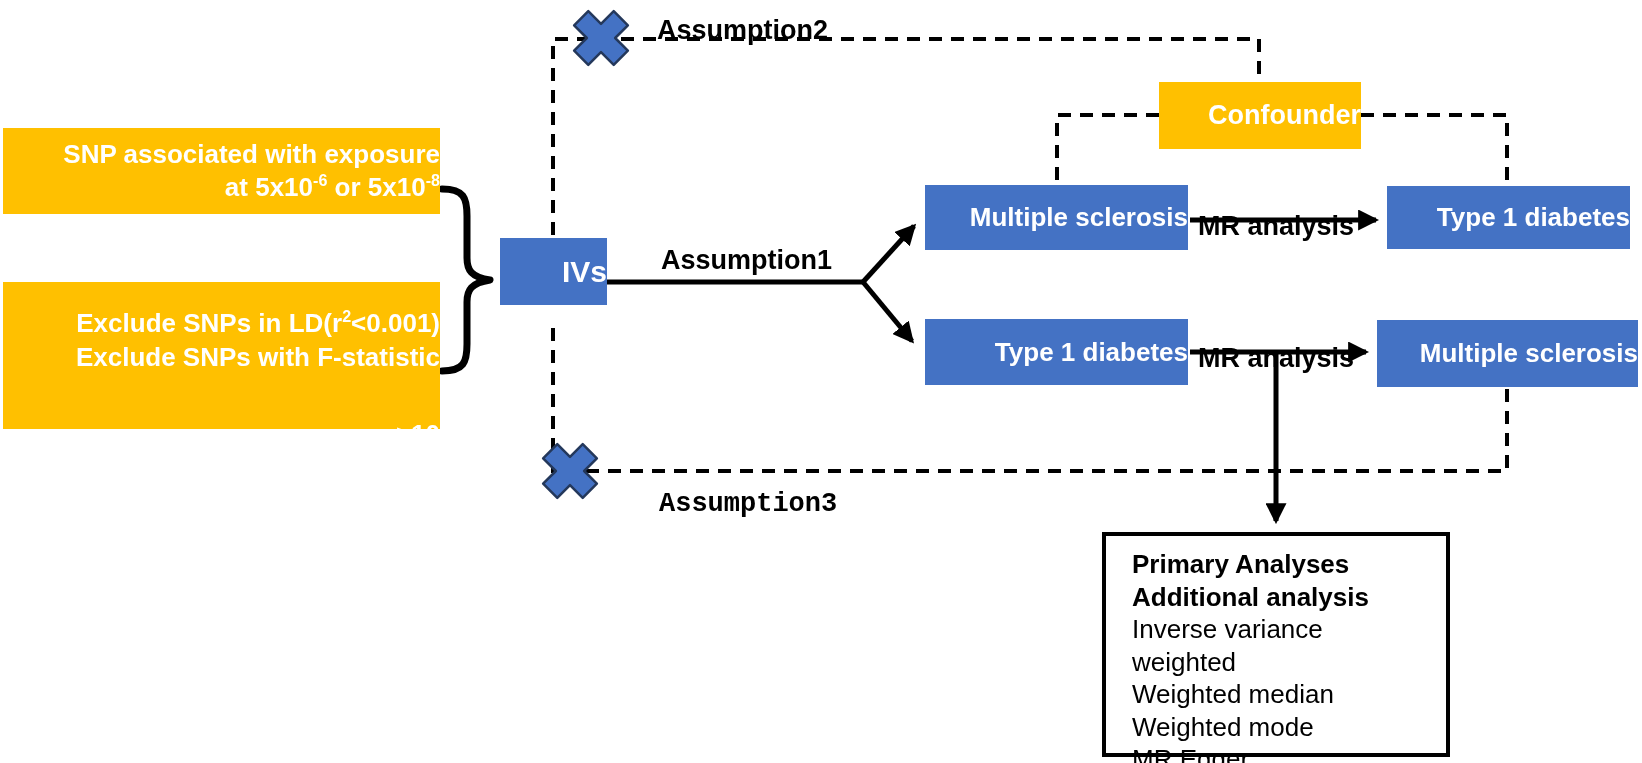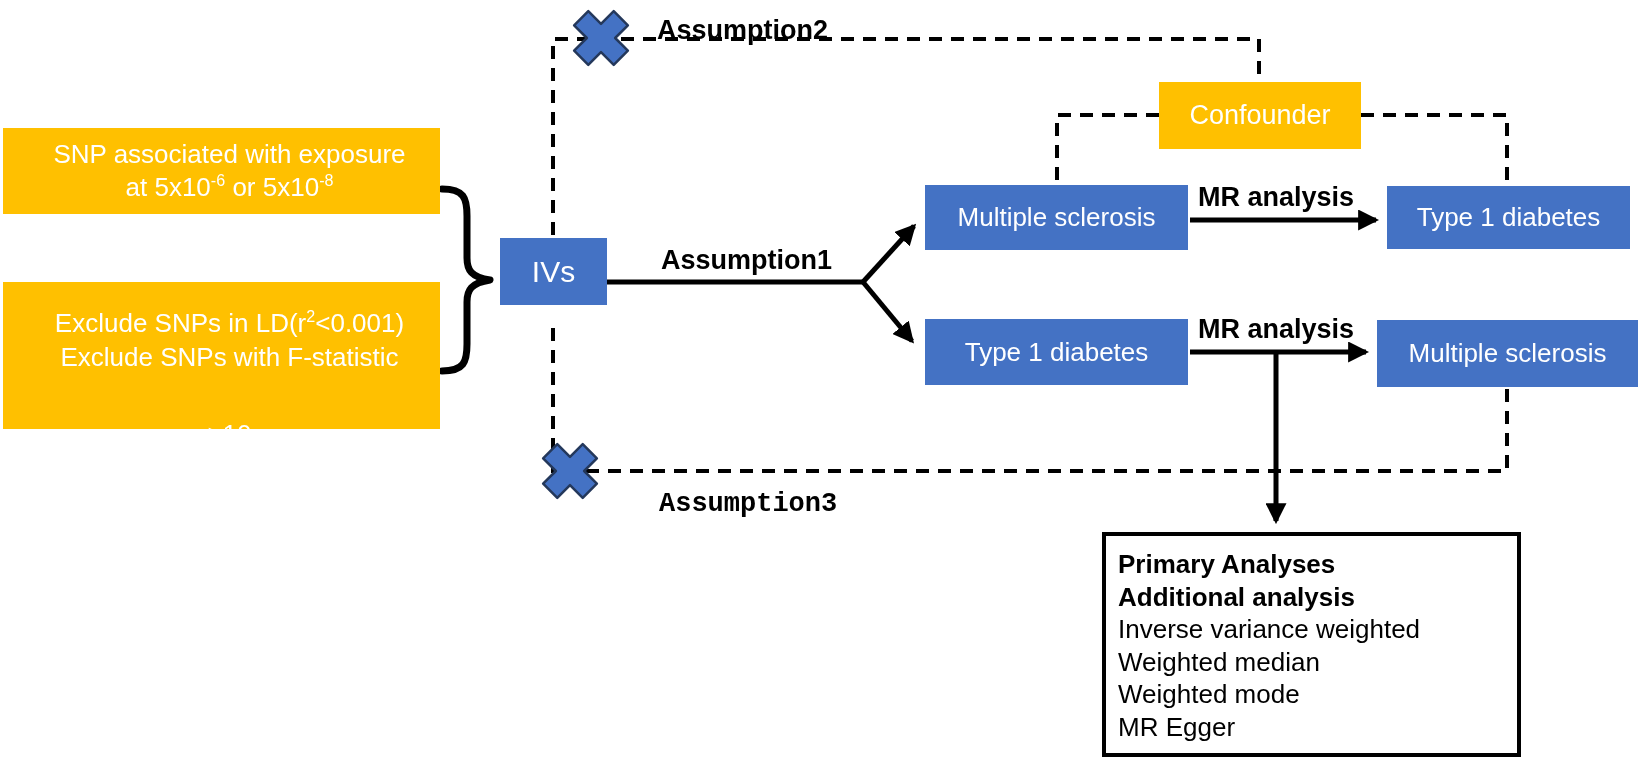--- a/index.html
+++ b/index.html
@@ -2,37 +2,37 @@
 <html style="--gold: #FFC000; --blue: #4472C4; --cross_border: #24385B; --line: #000000;"><head>
 <meta charset="utf-8">
 <style>
   html,body{margin:0;padding:0;background:#fff;}
   #canvas{
     position:relative;width:1642px;height:763px;background:#ffffff;overflow:hidden;
     font-family:"Liberation Sans",sans-serif;
   }
   .layer{position:absolute;left:0;top:0;width:1642px;height:763px;}
   .box{
-    position:absolute;display:flex;flex-direction:column;align-items:center;justify-content:center;
-    text-align:center;color:#ffffff;font-weight:400;box-sizing:border-box;
+    position:absolute;display:flex;flex-direction:column;align-items:flex-end;justify-content:center;
+    text-align:center;color:#ffffff;font-weight:700;box-sizing:border-box;
   }
   .gold{background:var(--gold,#FFC000);}
   .blue{background:var(--blue,#4472C4);}
   .criteria{width:437px;left:3px;font-size:26px;line-height:1.28;padding-left:16px;}
   sup{font-size:62%;line-height:0;}
   .node-label{font-size:26px;}
   .assumption{
     position:absolute;color:#000;font-weight:700;font-size:27px;white-space:nowrap;
   }
   .mr-label{
-    position:absolute;color:#000;font-weight:700;font-size:27px;white-space:nowrap;text-align:center;
+    position:absolute;color:#000;font-weight:700;font-size:27px;white-space:nowrap;text-align:center;margin-top:29px;
   }
   .analysis-box{
-    position:absolute;left:1102px;top:532px;width:419px;height:225px;background:#fff;
-    border:4px solid #000;box-sizing:border-box;padding:12px 16px 0 12px;
+    position:absolute;left:1102px;top:532px;width:348px;height:225px;background:#fff;
+    border:4px solid #000;box-sizing:border-box;padding:12px 16px 0 26px;
     font-size:26px;line-height:32.5px;color:#000;text-align:left;
   }
   .stroke{stroke:#000;fill:none;}
   .cross{fill:var(--blue,#4472C4);stroke:var(--cross_border,#24385B);stroke-width:2.5;stroke-linejoin:round;}
 </style>
 </head>
 <body>
 
 <div id="canvas">
 

